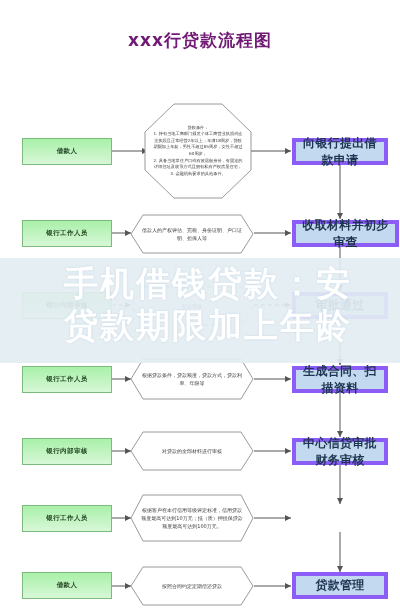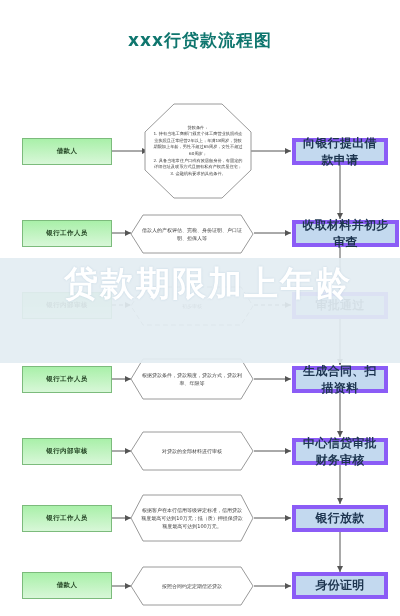--- a/index.html
+++ b/index.html
@@ -22,21 +22,21 @@
   
   .title-block {
     position: absolute;
     top: 28px; left: 0; width: 400px;
     text-align: center;
     z-index: 5;
   }
   .title-line {
     font-size: 17px;
     font-weight: 700;
-    color: #0f766e;
+    color: #701a75;
     letter-spacing: 1px;
     line-height: 24px;
     white-space: nowrap;
   }
 
   
   .node {
     position: absolute;
     box-sizing: border-box;
     display: flex;
@@ -272,26 +272,24 @@
   </div>
 
   <div class="node proc" style="left:292px;top:438px;width:96px;height:27px;">
     <span class="lbl">中心信贷审批财务审核</span>
   </div>
 
   <div class="node proc" style="left:292px;top:366px;width:96px;height:27px;">
     <span class="lbl">生成合同、扫描资料</span>
   </div>
 
-  <div class="node proc" style="left:292px;top:505px;width:96px;height:27px;">
-    <span class="lbl">银行放款</span>
-  </div>
 
   <div class="node proc" style="left:292px;top:572px;width:96px;height:27px;">
-    <span class="lbl">身份证明</span>
+    <span class="lbl">贷款管理</span>
   </div>
 
   <div class="wm-band"></div>
   <div class="wm-text">
+    <div class="wm-line l1">手机借钱贷款：安</div>
     <div class="wm-line l2">贷款期限加上年龄</div>
   </div>
 
 </div>
 
 </body></html>

